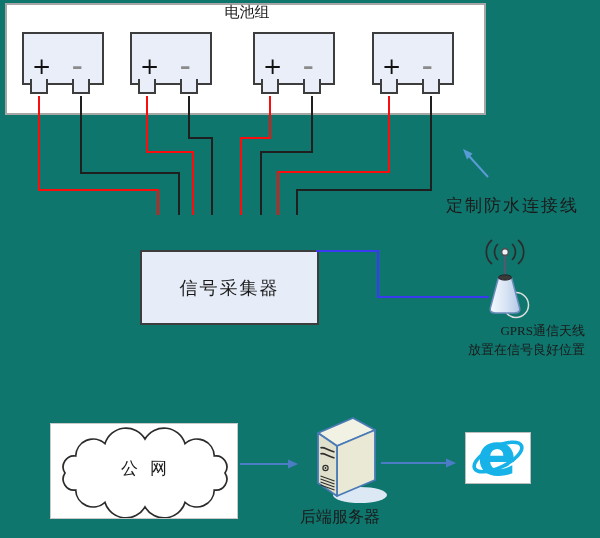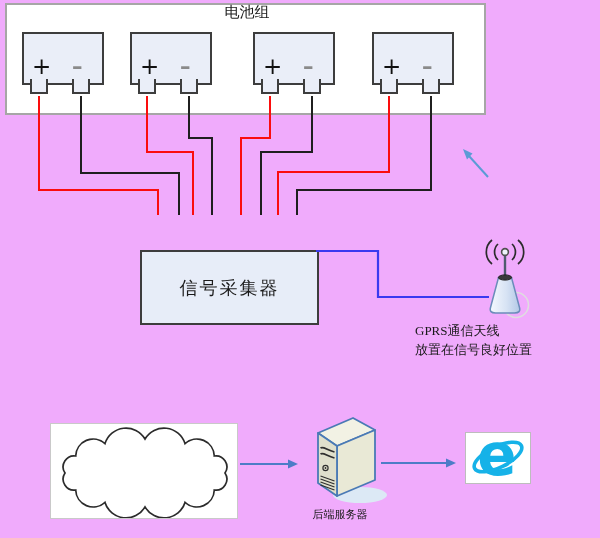--- a/index.html
+++ b/index.html
@@ -1,17 +1,17 @@
 <!DOCTYPE html>
 <html style="--wire-positive: #fb0d0d; --wire-negative: #1f1f1f; --wire-comm: #3a3af0; --arrow-blue: #4d7cc7; --arrow-light: #5b9bd5; --battery-fill: #eaeef8; --component-border: #3d3d3d; --group-border: #a6a6a6; --collector-fill: #e7edf8; --ie-blue: #16b2e8; --server-outline: #4a7ab5;"><head>
 <meta charset="utf-8">
 <style>
   html,body{margin:0;padding:0;background:#fff;}
   .canvas{
-    position:relative;width:600px;height:538px;background:#f0abfc;overflow:hidden;
+    position:relative;width:600px;height:538px;background:#0f766e;overflow:hidden;
     font-family:"Liberation Serif","DejaVu Serif",serif;color:#1a1a1a;
   }
   .abs{position:absolute;}
   
   .group-box{
     left:5px;top:3px;width:477px;height:108px;
     border:2px solid var(--group-border);background:#fff;
   }
   .group-label{
     left:212px;top:3px;width:70px;height:18px;
@@ -40,38 +40,38 @@
     background:var(--collector-fill);border:2px solid var(--component-border);
     display:flex;align-items:center;justify-content:center;
     font-size:18px;letter-spacing:2px;margin-top:36px;
   }
   
   .cable-label{
     left:446px;top:194px;width:150px;height:20px;
     font-size:17px;letter-spacing:2px;white-space:nowrap;
   }
   .antenna-text{
-    left:415px;top:322px;width:170px;text-align:left;
+    left:415px;top:322px;width:170px;text-align:right;
     font-size:13px;line-height:1.45;
   }
   
   .cloud-box{
     left:50px;top:423px;width:186px;height:94px;
     border:1px solid #c9c9c9;background:#fff;
   }
   .cloud-label{
     left:0;top:33px;width:186px;text-align:center;
     font-size:17px;letter-spacing:12px;text-indent:12px;
   }
   .ie-box{
     left:465px;top:432px;width:64px;height:50px;
     background:#fff;border:1px solid #bdbdbd;
     display:flex;align-items:center;justify-content:center;
   }
-  .server-label{left:290px;top:507px;width:100px;text-align:center;font-size:11px;}
+  .server-label{left:290px;top:507px;width:100px;text-align:center;font-size:16px;}
   .browser-label{left:447px;top:500px;width:100px;text-align:center;font-size:14px;}
   .overlay{left:0;top:0;pointer-events:none;}
   svg{display:block;}
 </style>
 </head>
 <body>
 
 <div class="canvas">
 
   <div class="abs group-box"></div>
@@ -99,20 +99,21 @@
     <span class="plus">+</span>
     <span class="minus">–</span>
     <div class="tab tab-plus"></div>
     <div class="tab tab-minus"></div>
   </div>
 
   <div class="abs collector">
     <span>信号采集器</span>
   </div>
 
+  <div class="abs cable-label">定制防水连接线</div>
 
   <svg class="abs" style="left:472px;top:238px" width="66" height="84" viewBox="0 0 66 84">
     <defs>
       <linearGradient id="coneGrad" x1="0" y1="0" x2="1" y2="0">
         <stop offset="0" stop-color="#f5f9fe"></stop>
         <stop offset="0.55" stop-color="#d7e3f4"></stop>
         <stop offset="1" stop-color="#b3c8e6"></stop>
       </linearGradient>
     </defs>
     <circle cx="44" cy="67" r="12.5" fill="none" stroke="#dedede" stroke-width="1.5"></circle>
@@ -140,20 +141,21 @@
                A22,22 0 0 1 134,19.6
                A17.5,17.5 0 0 1 163.3,32
                A11,11 0 0 1 174,49
                A11,11 0 0 1 163.3,66
                A17.5,17.5 0 0 1 134,78.4
                A22,22 0 0 1 94,83
                A22,22 0 0 1 54,78.4
                A17.5,17.5 0 0 1 24.7,66
                A11,11 0 0 1 14,49 Z" fill="#ffffff" stroke="#2b2b2b" stroke-width="1.7"></path>
     </svg>
+    <div class="abs cloud-label">公网</div>
   </div>
 
   <svg class="abs" style="left:312px;top:412px" width="78" height="92" viewBox="0 0 78 92">
     <ellipse cx="48" cy="83" rx="27" ry="8" fill="#dce9f5"></ellipse>
     <path d="M6,21 L41,6 L63,18 L25,34 Z" fill="#f2f2e4" stroke="#4a7ab5" stroke-width="1.8" stroke-linejoin="round"></path>
     <path d="M25,34 L63,18 L63,68 L25,84 Z" fill="#e9e9d6" stroke="#4a7ab5" stroke-width="1.8" stroke-linejoin="round"></path>
     <path d="M6,21 L25,34 L25,84 L6,71 Z" fill="#e0e0cc" stroke="#4a7ab5" stroke-width="1.8" stroke-linejoin="round"></path>
     <path d="M8.5,36 c3,-2 6,2 14,4" fill="none" stroke="#2f2f2f" stroke-width="1.8"></path>
     <path d="M8.5,42 c3,-2 6,2 14,4" fill="none" stroke="#2f2f2f" stroke-width="1.8"></path>
     <circle cx="13.5" cy="56" r="2.6" fill="#e0e0cc" stroke="#2f2f2f" stroke-width="1.2"></circle>

